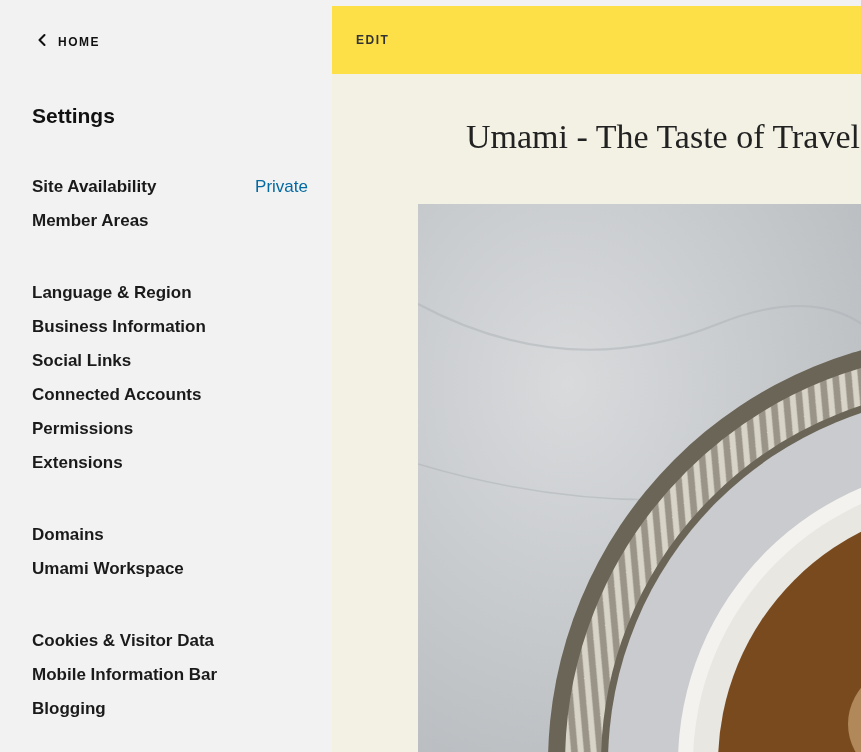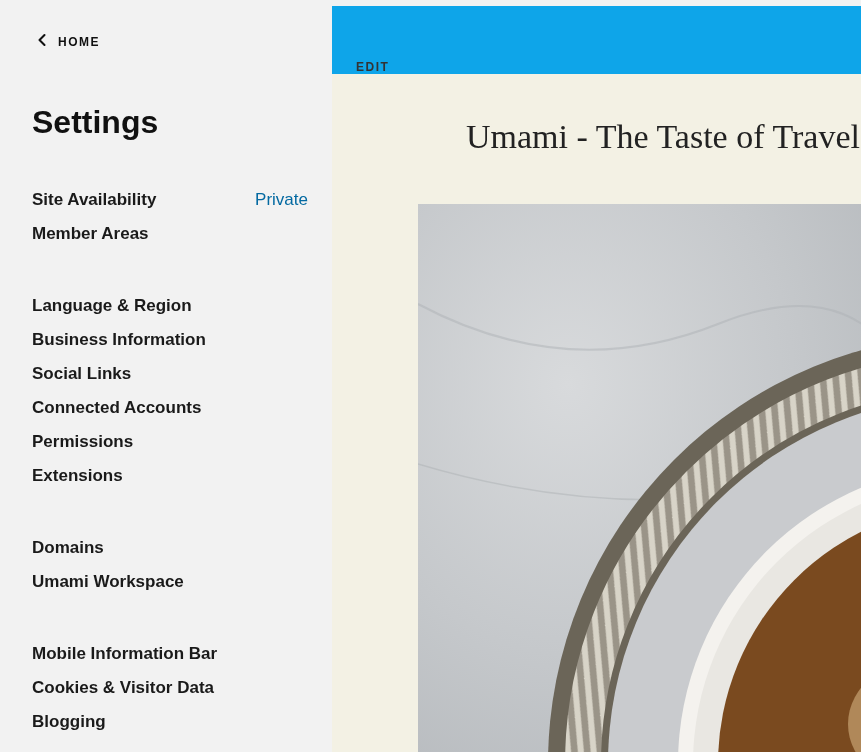--- a/index.html
+++ b/index.html
@@ -38,21 +38,21 @@
     }
     
     .back-link-text {
       font-size: 12px;
       font-weight: 600;
       letter-spacing: 1.5px;
       color: #111;
     }
     
     .page-title {
-      font-size: 32px;
+      font-size: 21px;
       font-weight: 700;
       color: #111;
       margin-bottom: 42px;
     }
     
     .settings-group {
       margin-bottom: 38px;
     }
     
     .settings-item {
@@ -76,24 +76,24 @@
     }
     
     .preview-panel {
       flex: 1;
       display: flex;
       flex-direction: column;
       padding-top: 6px;
     }
     
     .preview-toolbar {
-      background: #0ea5e9;
+      background: #fde047;
       height: 68px;
       display: flex;
-      align-items: flex-end;
+      align-items: center;
       padding: 0 24px;
     }
     
     .edit-button {
       font-size: 12px;
       font-weight: 600;
       letter-spacing: 1.5px;
       color: #333;
       cursor: pointer;
     }
@@ -178,24 +178,24 @@
     <div class="settings-item">
       <span class="settings-item-label">Domains</span>
     </div>
     <div class="settings-item">
       <span class="settings-item-label">Umami Workspace</span>
     </div>
   </div>
 
   <div class="settings-group">
     <div class="settings-item">
+      <span class="settings-item-label">Cookies &amp; Visitor Data</span>
+    </div>
+    <div class="settings-item">
       <span class="settings-item-label">Mobile Information Bar</span>
-    </div>
-    <div class="settings-item">
-      <span class="settings-item-label">Cookies &amp; Visitor Data</span>
     </div>
     <div class="settings-item">
       <span class="settings-item-label">Blogging</span>
     </div>
 
   </div>
 </div>
 
 <div class="preview-panel">
   <div class="preview-toolbar">

